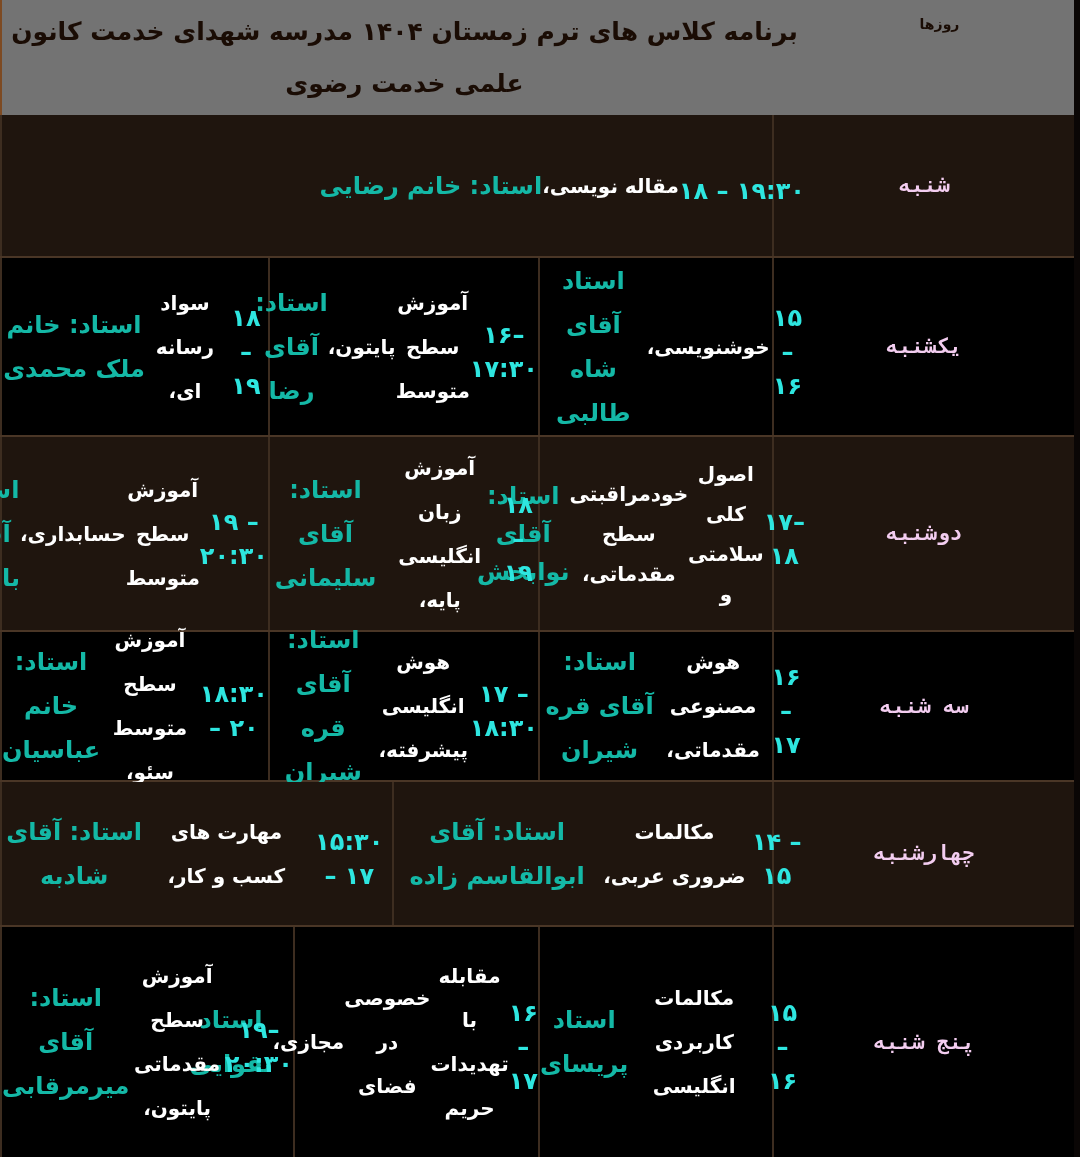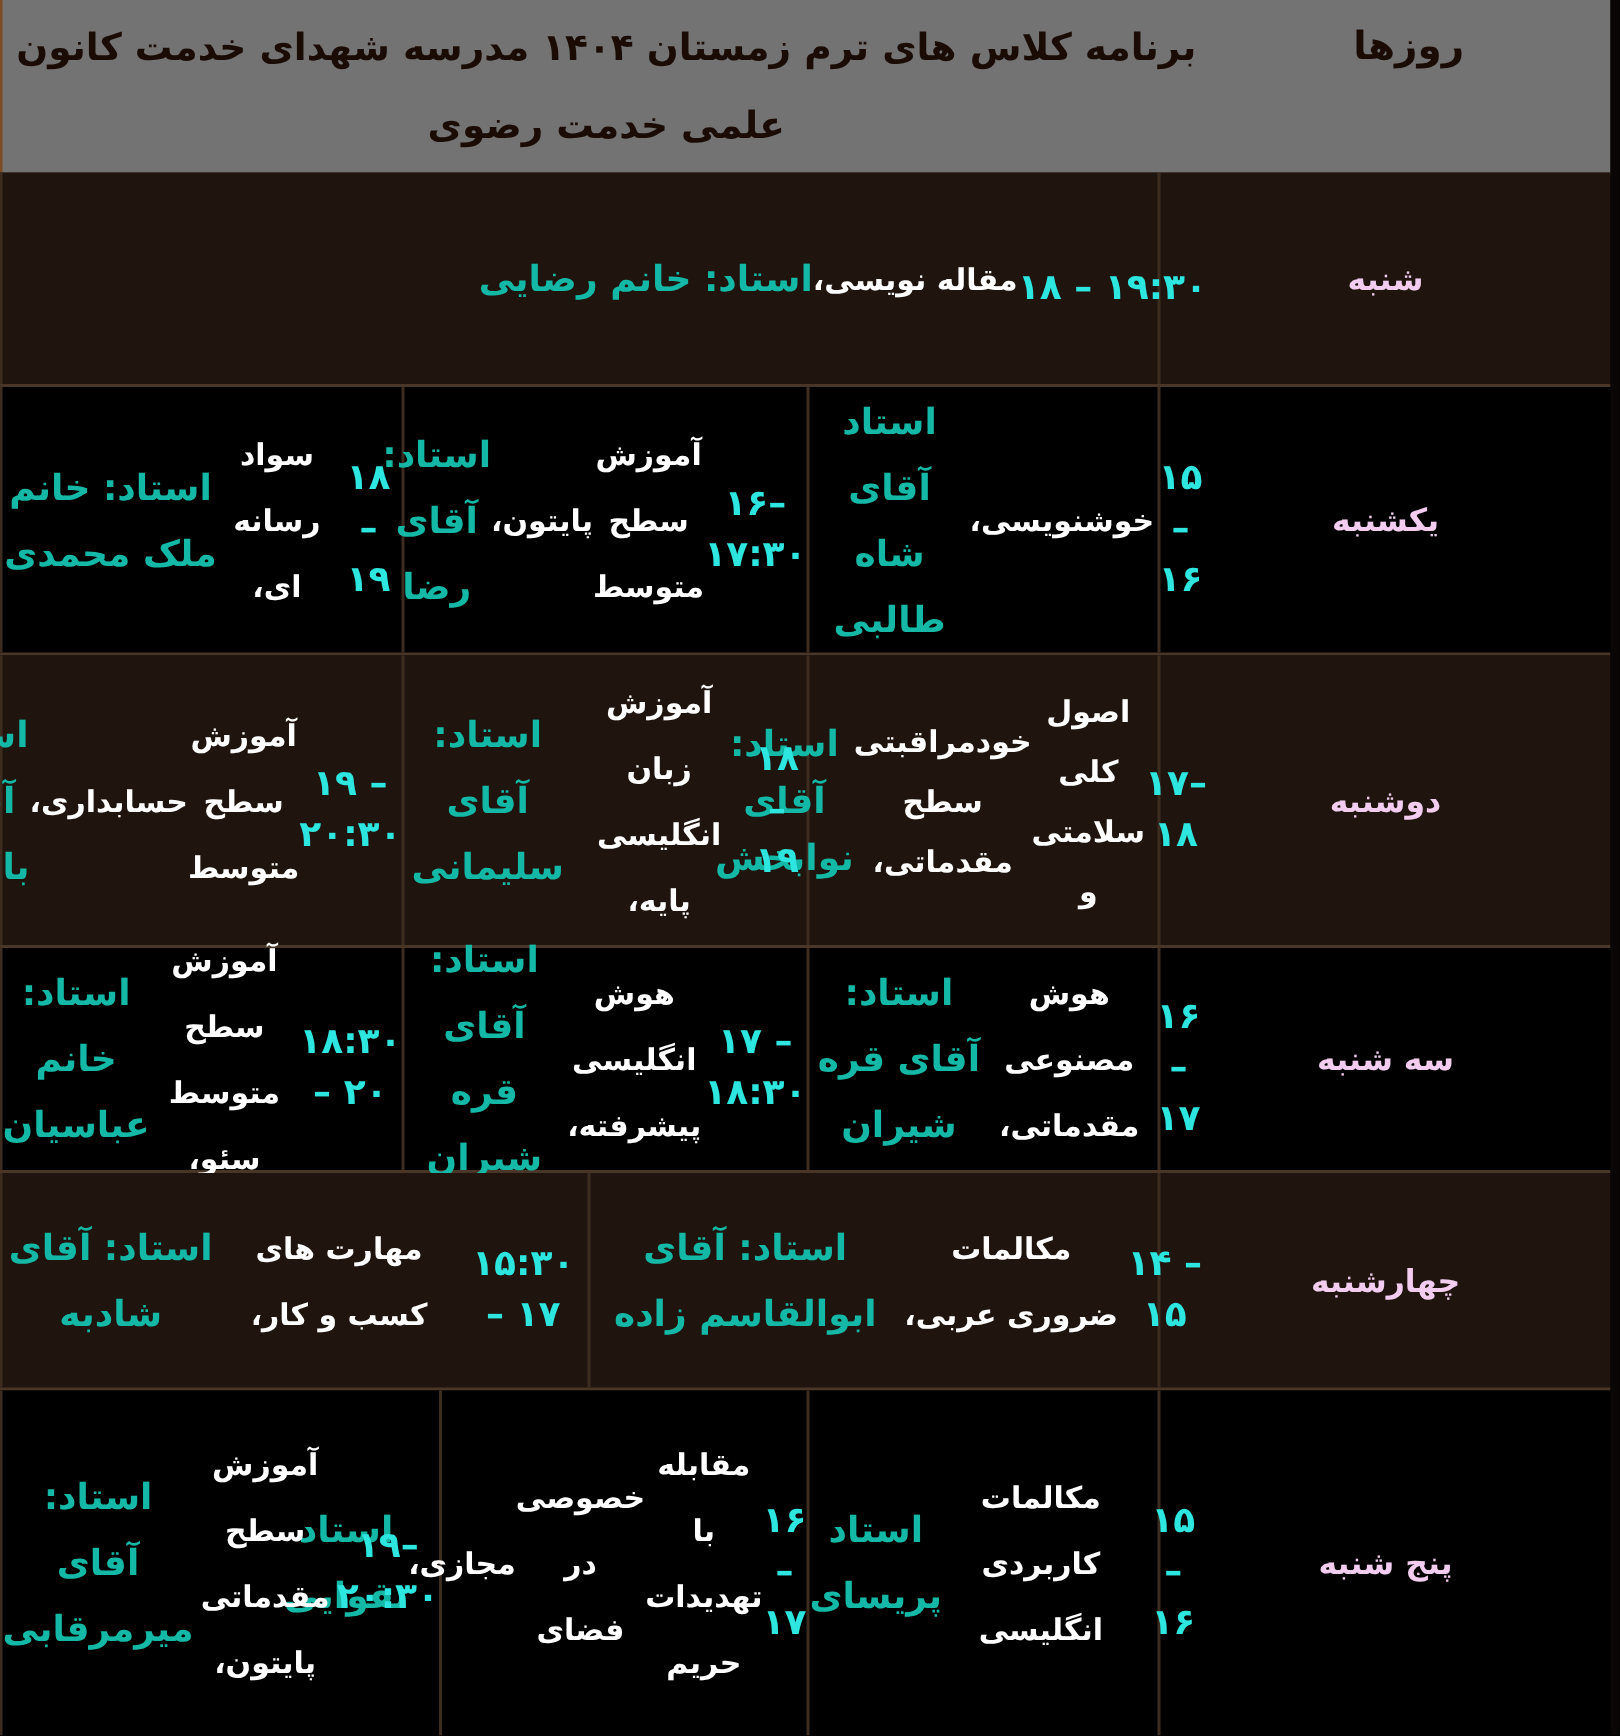--- a/index.html
+++ b/index.html
@@ -13,40 +13,40 @@
   .sheet { position:relative; width:1080px; height:1157px; }
   .row { position:absolute; left:0; width:1074px; box-sizing:border-box; border-bottom:2px solid #4a3626; }
   .row.dark { background:#1f150e; }
   .row.black { background:#000; }
   .cell {
     position:absolute; top:0; bottom:0;
     display:flex; flex-direction:row; align-items:center; justify-content:flex-start;
     text-align:center; box-sizing:border-box;
     border-left:2px solid #3d2d20;
   }
-  .day { right:0; width:302px; left:auto; border-left:2px solid #3d2d20; justify-content:center; }
+  .day { right:0; width:302px; left:auto; border-left:2px solid #3d2d20; justify-content:center;font-family:Liberation Mono, monospace; }
   .day-label { color:#f3cdf0; font-size:21px; }
   .time { color:#2ee6e0; font-size:24px; margin-top:10px; line-height:34px; direction:ltr; letter-spacing:1px; }
   .title { color:#ffffff; font-size:20px; line-height:44px; }
   .teacher { color:#14b8a6; font-size:24px; line-height:44px; }
   .header {
     position:absolute; top:0; left:0; width:1074px; height:115px; background:#737373;
     border-bottom:2px solid #4a3626;
   }
   .header .title-cell {
     position:absolute; top:0; left:0; width:805px; height:115px;
     display:flex; flex-direction:column; align-items:center; justify-content:center;
     border-left:2px solid #7d4a22;
   }
   .header .title-line { color:#1a0c04; font-size:25px; line-height:52px; }
   .header .day-head {
     position:absolute; top:0; right:0; width:269px; height:115px;
     display:flex; align-items:flex-start; justify-content:center; padding-top:16px; box-sizing:border-box;
   }
-  .header .day-head span { color:#1a0c04; font-size:26px; }
+  .header .day-head span { color:#1a0c04; font-size:14px; }
   .edge { position:absolute; top:0; right:0; width:6px; height:1157px; background:#0a0605; }
 </style>
 </head>
 <body>
 
 <div class="sheet">
 
   <div class="header">
     <div class="title-cell">
       <div class="title-line">برنامه کلاس های ترم زمستان ۱۴۰۴ مدرسه شهدای خدمت کانون</div>

